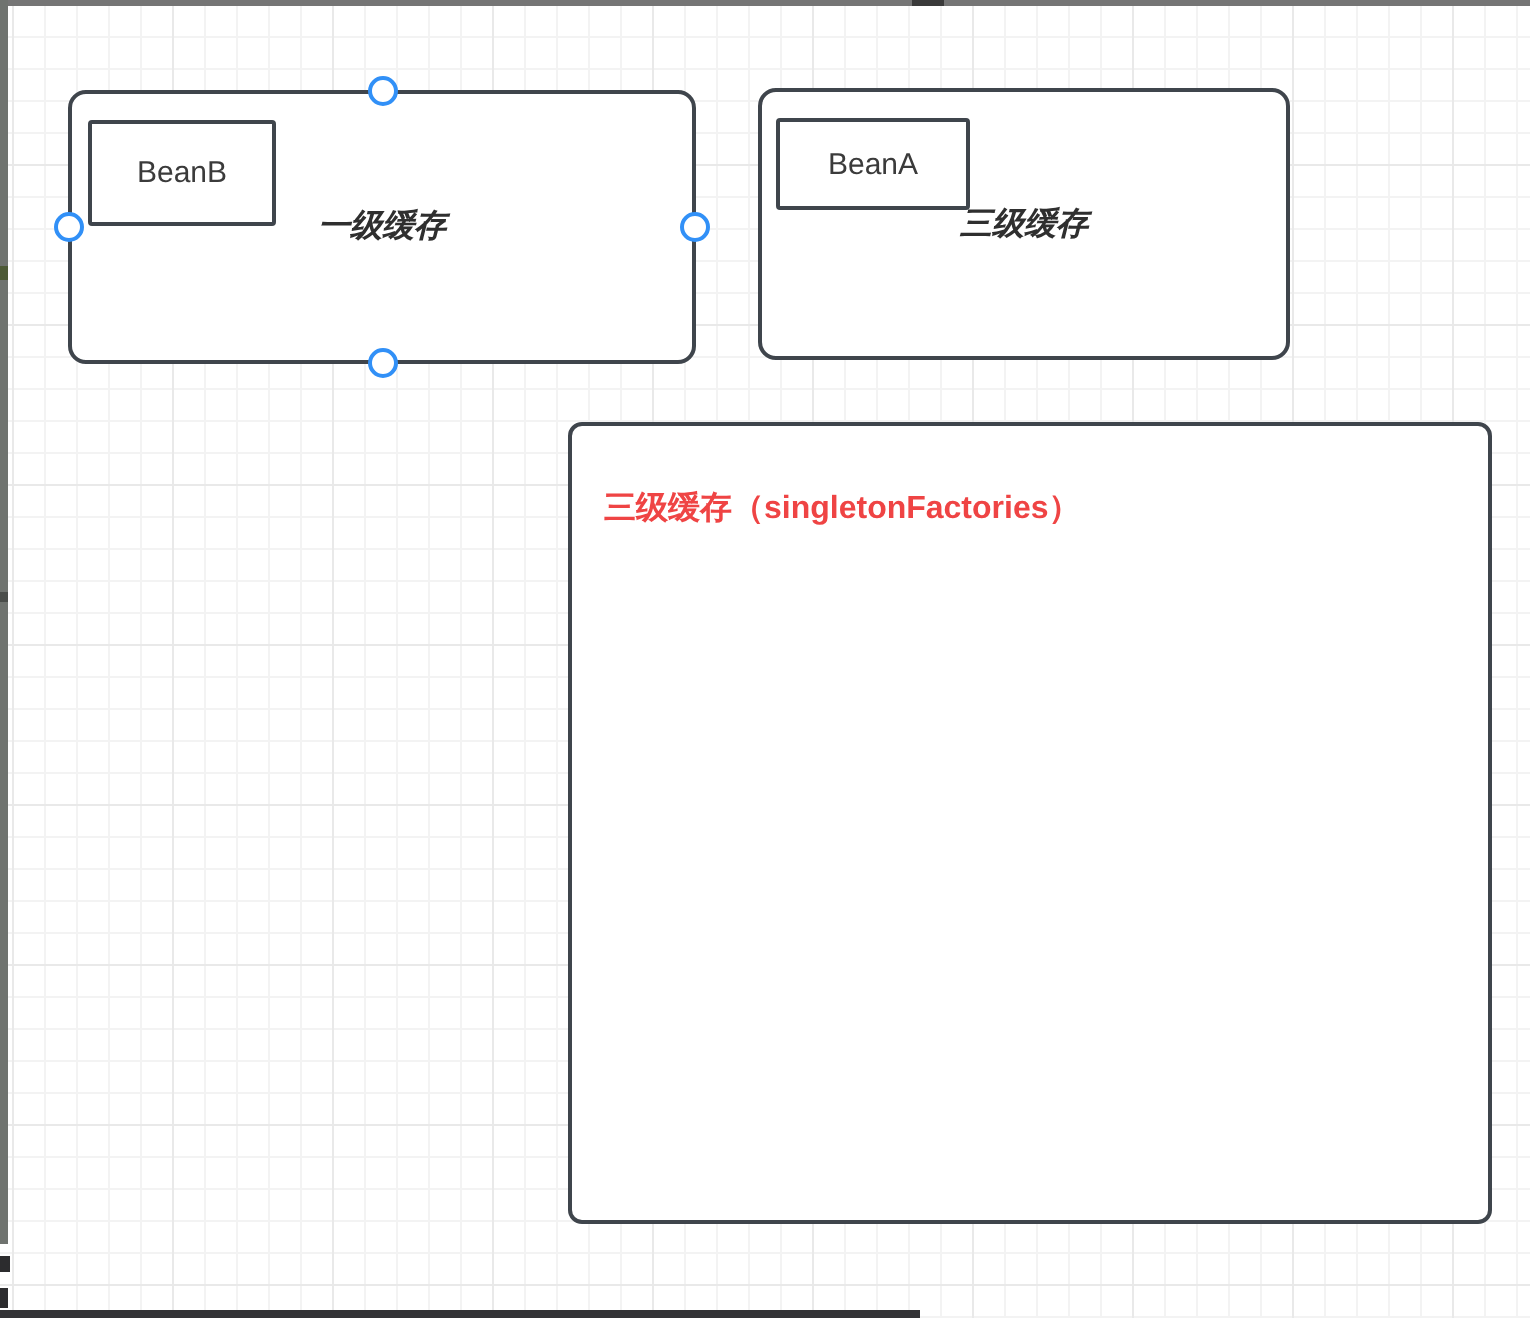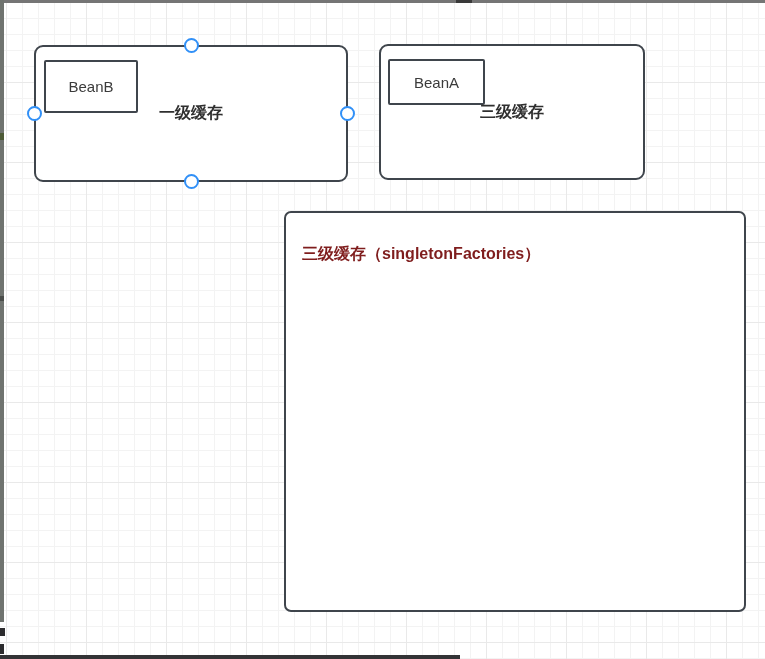--- a/index.html
+++ b/index.html
@@ -45,25 +45,25 @@
     position:absolute;background:#ffffff;border:2px solid #3f454c;
     box-sizing:border-box;display:flex;align-items:center;justify-content:center;
     font-size:15px;color:#3b3b3b;border-radius:2px;
   }
   .beanb{left:8px;top:13px;width:94px;height:53px;}
   .beana{left:7px;top:13px;width:97px;height:46px;}
 
   .cache-label{
     position:absolute;left:0;right:0;top:0;bottom:0;
     display:flex;align-items:center;justify-content:center;
-    font-size:16px;font-weight:bold;color:#2f2f2f;pointer-events:none;
+    font-size:16px;font-weight:bold;color:#2f2f2f;pointer-events:none;font-style:italic;
   }
   .box3-label{
     position:absolute;left:16px;top:31px;
-    font-size:16px;font-weight:bold;color:#7f1d1d;
+    font-size:16px;font-weight:bold;color:#ef4444;
   }
 
   
   .handle{
     position:absolute;width:11px;height:11px;background:#ffffff;
     border:2px solid #3190f7;border-radius:50%;box-sizing:content-box;
   }
   .h-n{left:184px;top:38px;}
   .h-s{left:184px;top:174px;}
   .h-w{left:27px;top:106px;}

